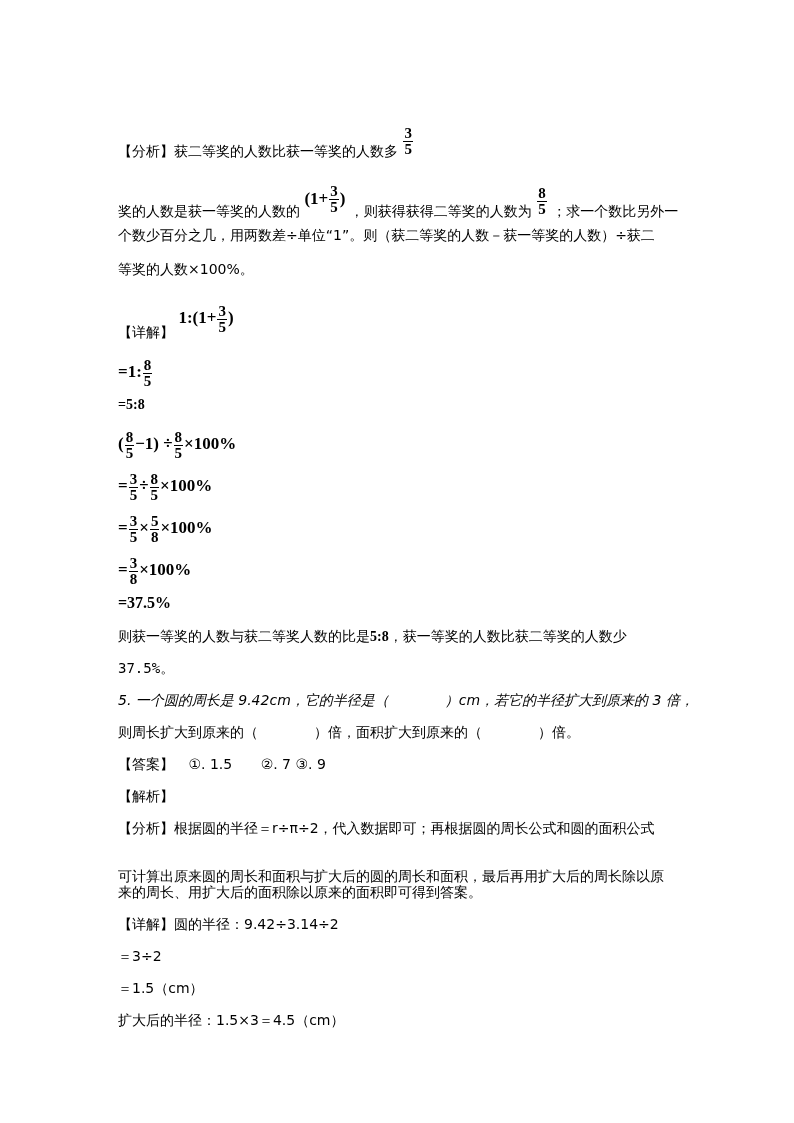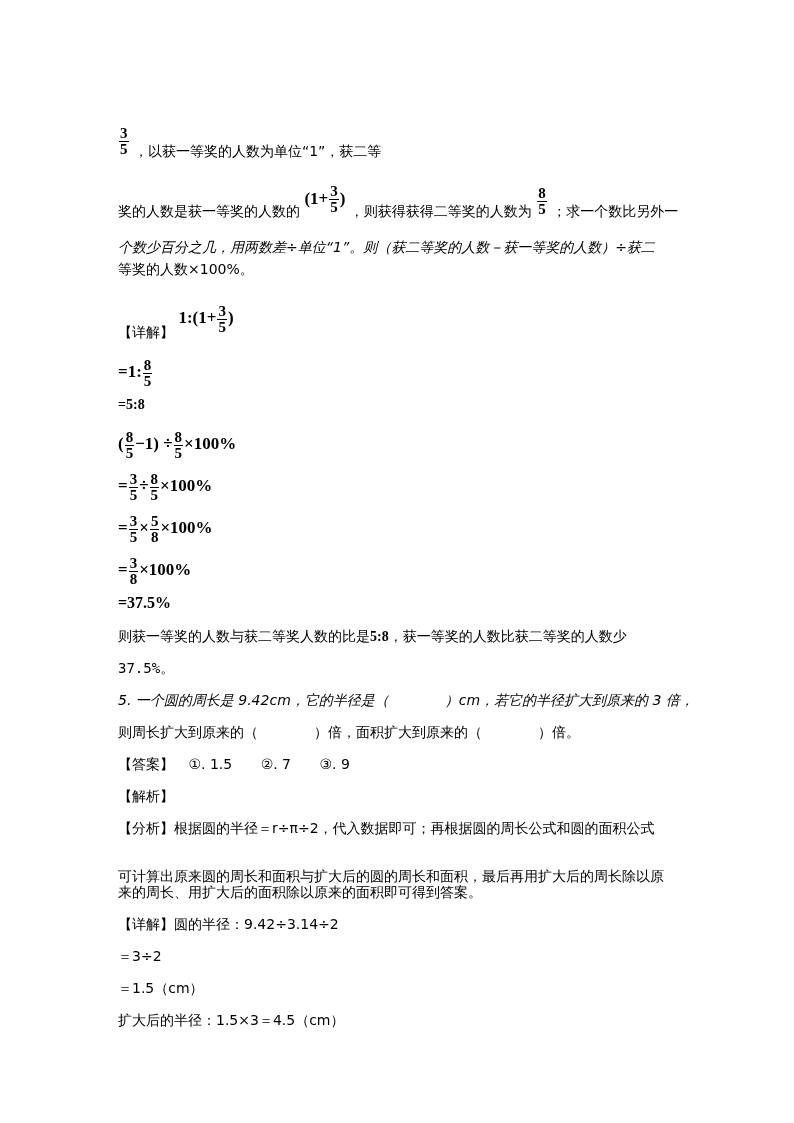--- a/index.html
+++ b/index.html
@@ -11,44 +11,44 @@
             font-family: "Liberation Serif", "DejaVu Serif", serif; font-weight: bold; font-size: 15px; line-height: 15px; margin: 0 1px; }
     .frac .num { border-bottom: 1px solid #000; padding: 0 1px; }
     .frac .den { padding: 0 1px; }
     .big { font-size: 17px; }
     .mono { font-family: "DejaVu Sans Mono", "Liberation Mono", monospace; font-size: 14px; }
   </style>
 </head>
 <body>
 
 <div class="line" style="top:136px;">
+  <span>【分析】获二等奖的人数比获一等奖的人数多</span>
   <span class="frac" style="position:relative; top:-10px;">
     <span class="num">3</span>
     <span class="den">5</span>
   </span>
-  <span>，以获一等奖的人数为单位“1”，获二等</span>
 </div>
 
 <div class="line" style="top:196px;">
   <span>奖的人数是获一等奖的人数的</span>
   <span class="math big" style="position:relative; top:-12px;">
     <span>(1+</span><span class="frac">
         <span class="num">3</span>
         <span class="den">5</span>
       </span><span>)</span>
   </span>
   <span>，则获得获得二等奖的人数为</span>
   <span class="frac" style="position:relative; top:-10px;">
     <span class="num">8</span>
     <span class="den">5</span>
   </span>
   <span>；求一个数比另外一</span>
 </div>
 
-<div class="line" style="top:239px;font-style:italic;">个数少百分之几，用两数差÷单位“1”。则（获二等奖的人数－获一等奖的人数）÷获二</div>
+<div class="line" style="top:227px;">个数少百分之几，用两数差÷单位“1”。则（获二等奖的人数－获一等奖的人数）÷获二</div>
 <div class="line" style="top:261px;">等奖的人数×100%。</div>
 
 <div class="line" style="top:318px;">
   <span>【详解】</span>
   <span class="math big" style="position:relative; top:-14px;">
     <span>1:(1+</span><span class="frac">
         <span class="num">3</span>
         <span class="den">5</span>
       </span><span>)</span>
   </span>
@@ -107,21 +107,21 @@
 </div>
 <div class="line mono" style="top:660px;">37.5%。</div>
 
 <div class="line" style="top:692px;font-style:italic;">5. 一个圆的周长是 9.42cm，它的半径是（　　　　）cm，若它的半径扩大到原来的 3 倍，</div>
 <div class="line" style="top:724px;">则周长扩大到原来的（　　　　）倍，面积扩大到原来的（　　　　）倍。</div>
 
 <div class="line" style="top:756px;">
   <span>【答案】</span>
   <span style="margin-left:10px;">①. 1.5</span>
   <span style="margin-left:24px;">②. 7</span>
-  <span style="margin-left:24px;">③. 9</span>
+  <span style="">③. 9</span>
 </div>
 
 <div class="line" style="top:788px;">【解析】</div>
 <div class="line" style="top:820px;">【分析】根据圆的半径＝r÷π÷2，代入数据即可；再根据圆的周长公式和圆的面积公式</div>
 <div class="line" style="top:868px;">可计算出原来圆的周长和面积与扩大后的圆的周长和面积，最后再用扩大后的周长除以原</div>
 <div class="line" style="top:884px;">来的周长、用扩大后的面积除以原来的面积即可得到答案。</div>
 
 <div class="line" style="top:916px;">【详解】圆的半径：9.42÷3.14÷2</div>
 <div class="line" style="top:948px;">＝3÷2</div>
 <div class="line" style="top:980px;">＝1.5（cm）</div>

